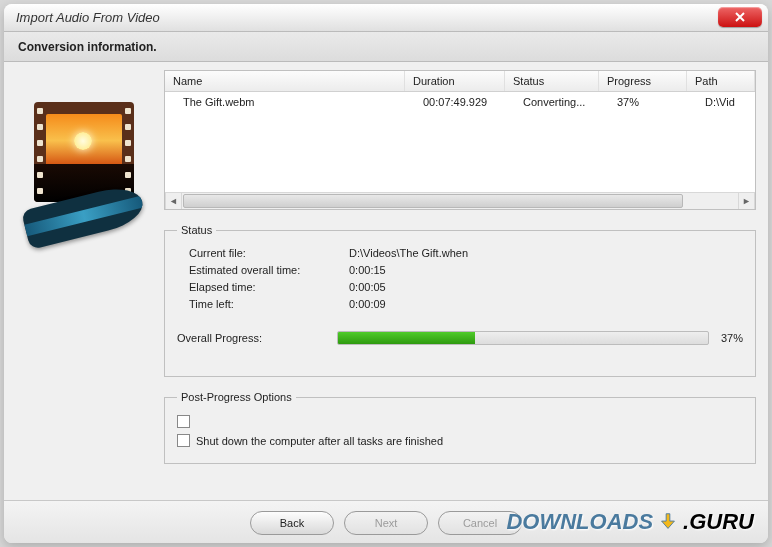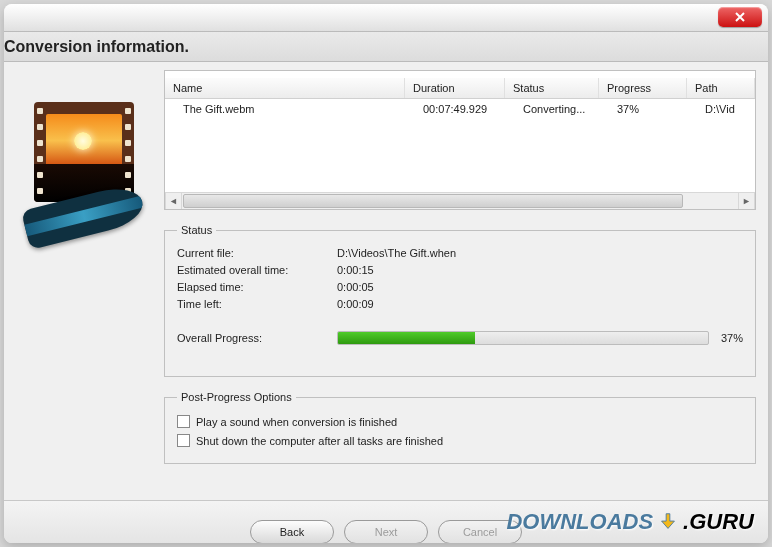--- a/index.html
+++ b/index.html
@@ -2,66 +2,67 @@
 <html><head>
 <meta charset="utf-8">
 <style>
 * { box-sizing: border-box; margin: 0; padding: 0; font-family: "Segoe UI", Tahoma, sans-serif; }
 body { background: #d8d8d8; width: 772px; height: 547px; overflow: hidden; position: relative; }
 .window { position: absolute; top: 4px; left: 4px; width: 764px; height: 539px; background: #f0f0f0; border-radius: 8px; box-shadow: 0 4px 12px rgba(0,0,0,.2); overflow: hidden; }
 .titlebar { height: 28px; background: linear-gradient(#fff,#e0e0e0); display: flex; align-items: center; padding-left: 12px; position: relative; border-bottom: 1px solid #bbb; }
 .titlebar .title { font-style: italic; font-size: 13px; color: #333; }
 .close-btn { position: absolute; right: 6px; top: 3px; width: 44px; height: 20px; background: linear-gradient(#e66,#c11); border-radius: 5px; display: flex; align-items: center; justify-content: center; color: #fff; font-size: 11px; font-weight: bold; box-shadow: inset 0 1px 1px rgba(255,255,255,.4), 0 1px 1px rgba(0,0,0,.3); cursor: pointer; }
 .close-btn svg { width: 10px; height: 10px; }
-.headerbar { height: 30px; background: linear-gradient(#eaeaea,#dcdcdc); border-bottom: 1px solid #bbb; display: flex; align-items: center; font-weight: bold; font-size: 16px; color: #222; }
+.headerbar { height: 30px; background: linear-gradient(#eaeaea,#dcdcdc); border-bottom: 1px solid #bbb; display: flex; align-items: center; padding-left: 14px; font-weight: bold; font-size: 12px; color: #222; }
 .content { display: flex; height: 438px; }
 .sidebar { width: 160px; display: flex; align-items: flex-start; justify-content: center; padding-top: 40px; }
 .filmicon { width: 100px; height: 130px; position: relative; }
 .filmframe { width: 100px; height: 100px; background: #5a2f1a; border-radius: 4px; position: relative; overflow: hidden; }
 .filmframe .inner { position: absolute; inset: 12px; background: linear-gradient(#f58b1a 0%, #f9c04c 35%, #d14a0c 70%, #3a1708 100%); border-radius: 2px; }
 .sun { position: absolute; width: 18px; height: 18px; border-radius: 50%; background: radial-gradient(#fffce0,#ffe87a); left: 40px; top: 30px; box-shadow: 0 0 8px #fffce0; }
 .horizon { position: absolute; bottom: 0; left: 0; right: 0; height: 38%; background: linear-gradient(#1a0a04,#000); }
 .perf { position: absolute; width: 6px; height: 6px; background: #efe4cf; border-radius: 1px; }
 .perf.l { left: 3px; } .perf.r { right: 3px; }
 .reel { position: absolute; bottom: -4px; left: -10px; width: 120px; height: 40px; background: #0f3040; border-radius: 10px 40px 40px 10px / 10px 20px 20px 10px; transform: rotate(-14deg); overflow: hidden; box-shadow: 0 2px 4px rgba(0,0,0,.4); }
 .reel .strip { position: absolute; top: 14px; left: 0; right: 0; height: 12px; background: linear-gradient(90deg,#16597a 0%, #3a9fc4 50%, #16597a 100%); }
 .main { flex: 1; padding: 8px 12px 0 0; display: flex; flex-direction: column; }
 .tablebox { border: 1px solid #c0c0c0; background: #fff; height: 140px; display: flex; flex-direction: column; }
-.thead { display: flex; background: linear-gradient(#fcfcfc,#ececec); border-bottom: 1px solid #d0d0d0; font-size: 11px; color: #222; margin-top: 7px; }
+.thead { display: flex; background: linear-gradient(#fcfcfc,#ececec); border-bottom: 1px solid #d0d0d0; font-size: 11px; color: #222; }
 .th { padding: 4px 8px; border-right: 1px solid #e0e0e0; }
 .trow { display: flex; font-size: 11px; color: #222; padding: 3px 0; }
 .td { padding: 1px 18px; white-space: nowrap; overflow: hidden; }
 .c-name { width: 240px; } .c-dur { width: 100px; } .c-status { width: 94px; } .c-prog { width: 88px; } .c-path { flex: 1; }
 .tbody { flex: 1; overflow: hidden; }
 .hscroll { height: 17px; background: #efefef; display: flex; align-items: stretch; border-top: 1px solid #d8d8d8; }
 .sc-left,.sc-right { width: 17px; display: flex; align-items: center; justify-content: center; color: #666; font-size: 9px; border-left: 1px solid #d8d8d8; border-right: 1px solid #d8d8d8; cursor: pointer; }
 .sc-track { flex: 1; position: relative; }
 .sc-thumb { position: absolute; left: 1px; top: 1px; bottom: 1px; width: 90%; background: linear-gradient(#e8e8e8,#cfcfcf); border: 1px solid #b8b8b8; border-radius: 2px; cursor: pointer; }
 fieldset { border: 1px solid #c0c0c0; margin-top: 14px; padding: 6px 12px 10px; font-size: 11px; color: #222; }
 legend { padding: 0 4px; font-size: 11px; }
-.status-grid .row { display: flex; margin: 5px 0; }
+.status-grid .row { display: flex; margin: 5px 12px; }
 .status-grid .lab { width: 160px; }
 .status-grid .val { flex: 1; }
 .progress-row { display: flex; align-items: center; margin: 21px 0; }
 .pbar { flex: 1; height: 14px; background: linear-gradient(#eee,#ddd); border: 1px solid #bcbcbc; border-radius: 2px; overflow: hidden; margin-right: 12px; }
 .pbar .fill { height: 100%; background: linear-gradient(#4fcb2a,#2e9a0f); width: 37%; }
 .opt { display: flex; align-items: center; margin: 6px 0; gap: 6px; }
 .cb { width: 13px; height: 13px; border: 1px solid #888; background: #fff; cursor: pointer; }
-.footer { height: 44px; display: flex; align-items: flex-end; justify-content: center; gap: 10px; border-top: 1px solid #c8c8c8; background: linear-gradient(#f4f4f4,#e4e4e4); }
+.footer { height: 44px; display: flex; align-items: center; justify-content: center; gap: 10px; border-top: 1px solid #c8c8c8; background: linear-gradient(#f4f4f4,#e4e4e4); }
 .btn { min-width: 84px; height: 24px; border: 1px solid #9a9a9a; border-radius: 12px; background: linear-gradient(#fdfdfd,#d9d9d9); font-size: 11px; color: #222; cursor: pointer; padding: 0 18px; }
 .btn.dis { color: #9c9c9c; background: linear-gradient(#f2f2f2,#e2e2e2); cursor: default; }
 .watermark { position: absolute; right: 18px; bottom: 12px; font-size: 22px; font-style: italic; font-weight: 600; color: #4a7a9e; text-shadow: 1px 1px 2px #fff; display: flex; align-items: center; gap: 4px; }
 .watermark .g { color: #000000; }
 .watermark svg { width: 22px; height: 22px; }
 </style>
 </head>
 <body>
 
 <div class="window">
   <div class="titlebar">
+    <span class="title">Import Audio From Video</span>
     <div class="close-btn">
       <svg viewBox="0 0 10 10">
           <path d="M1 1 L9 9 M9 1 L1 9" stroke="#fff" stroke-width="2"></path>
         </svg>
     </div>
   </div>
   <div class="headerbar">
     <span>Conversion information.</span>
   </div>
   <div class="content">
@@ -142,21 +143,20 @@
               </div>
             <div>37%</div>
           </div>
         </div>
       </fieldset>
 
       <fieldset>
         <legend>Post-Progress Options</legend>
         <div class="opt">
           <div class="cb"></div>
-          <span>Play a sound when conversion is finished</span>
         </div>
         <div class="opt">
           <div class="cb"></div>
           <span>Shut down the computer after all tasks are finished</span>
         </div>
       </fieldset>
     </div>
   </div>
   <div class="footer">
     <button class="btn">Back</button>

